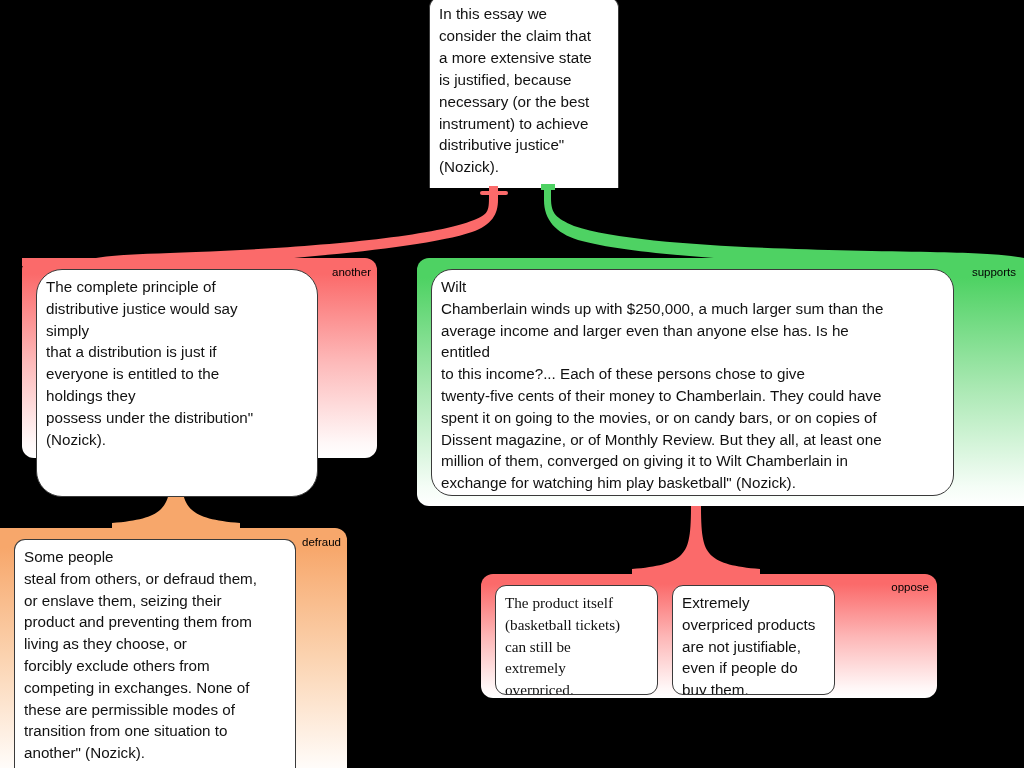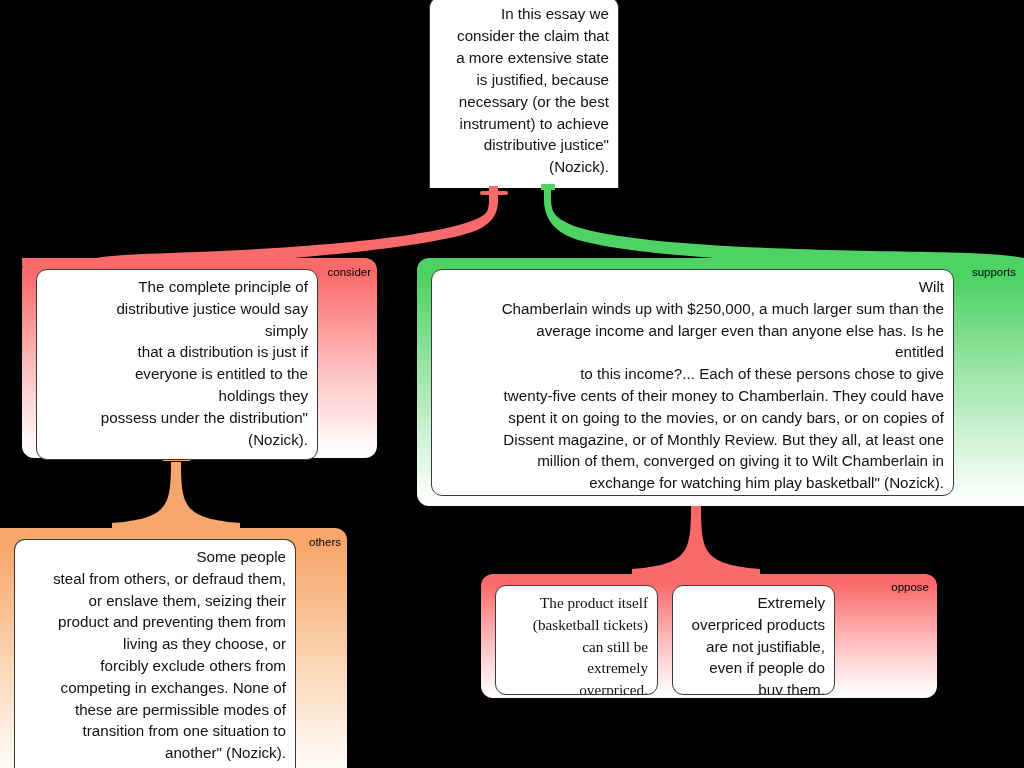--- a/index.html
+++ b/index.html
@@ -2,21 +2,21 @@
 <html><head>
 <meta charset="utf-8">
 <title>Argument Map</title>
 <style>
   html,body{margin:0;padding:0;background:#000;}
   body{
     width:1024px;height:768px;overflow:hidden;position:relative;
     font-family:"Liberation Sans","DejaVu Sans",sans-serif;
     background:#000;color:#000;
   }
-  #stage{position:absolute;left:0;top:0;width:1024px;height:768px;text-align:right;}
+  #stage{position:absolute;left:0;top:0;width:1024px;height:768px;}
 
   
   #links{position:absolute;left:0;top:0;width:1024px;height:768px;z-index:1;}
 
   
   .group{
     position:absolute;
     border-radius:12px;
     box-sizing:border-box;
     z-index:2;
@@ -118,47 +118,47 @@
   <div class="card root clip-bottom" style="left:429px;top:-4px;width:190px;height:192px;">In this essay we
 consider the claim that
 a more extensive state
 is justified, because
 necessary (or the best
 instrument) to achieve
 distributive justice"
 (Nozick).</div>
 
   <div class="group red" style="left:22px;top:258px;width:355px;height:200px;">
-    <span class="rel-label">consider</span>
-    <div class="card" style="left:14px;top:11px;width:282px;height:191px;">The complete principle of
+    <span class="rel-label">another</span>
+    <div class="card" style="left:14px;top:11px;width:282px;height:228px;border-radius:26px;">The complete principle of
 distributive justice would say
 simply
 that a distribution is just if
 everyone is entitled to the
 holdings they
 possess under the distribution"
 (Nozick).</div>
   </div>
 
   <div class="group green clip-right" style="left:417px;top:258px;width:613px;height:248px;">
     <span class="rel-label" style="right:14px;">supports</span>
-    <div class="card" style="left:14px;top:11px;width:523px;height:227px;">Wilt
+    <div class="card" style="left:14px;top:11px;width:523px;height:227px;border-radius:21px;">Wilt
 Chamberlain winds up with $250,000, a much larger sum than the
 average income and larger even than anyone else has. Is he
 entitled
 to this income?...  Each of these persons chose to give
 twenty-five cents of their money to Chamberlain. They could have
 spent it on going to the movies, or on candy bars, or on copies of
 Dissent magazine, or of Monthly Review. But they all, at least one
 million of them, converged on giving it to Wilt Chamberlain in
 exchange for watching him play basketball" (Nozick).</div>
   </div>
 
   <div class="group orange clip-left clip-bottom" style="left:-8px;top:528px;width:355px;height:248px;">
-    <span class="rel-label">others</span>
+    <span class="rel-label">defraud</span>
     <div class="card clip-bottom" style="left:22px;top:11px;width:282px;height:237px;">Some people
 steal from others, or defraud them,
 or enslave them, seizing their
 product and preventing them from
 living as they choose, or
 forcibly exclude others from
 competing in exchanges. None of
 these are permissible modes of
 transition from one situation to
 another" (Nozick).</div>

